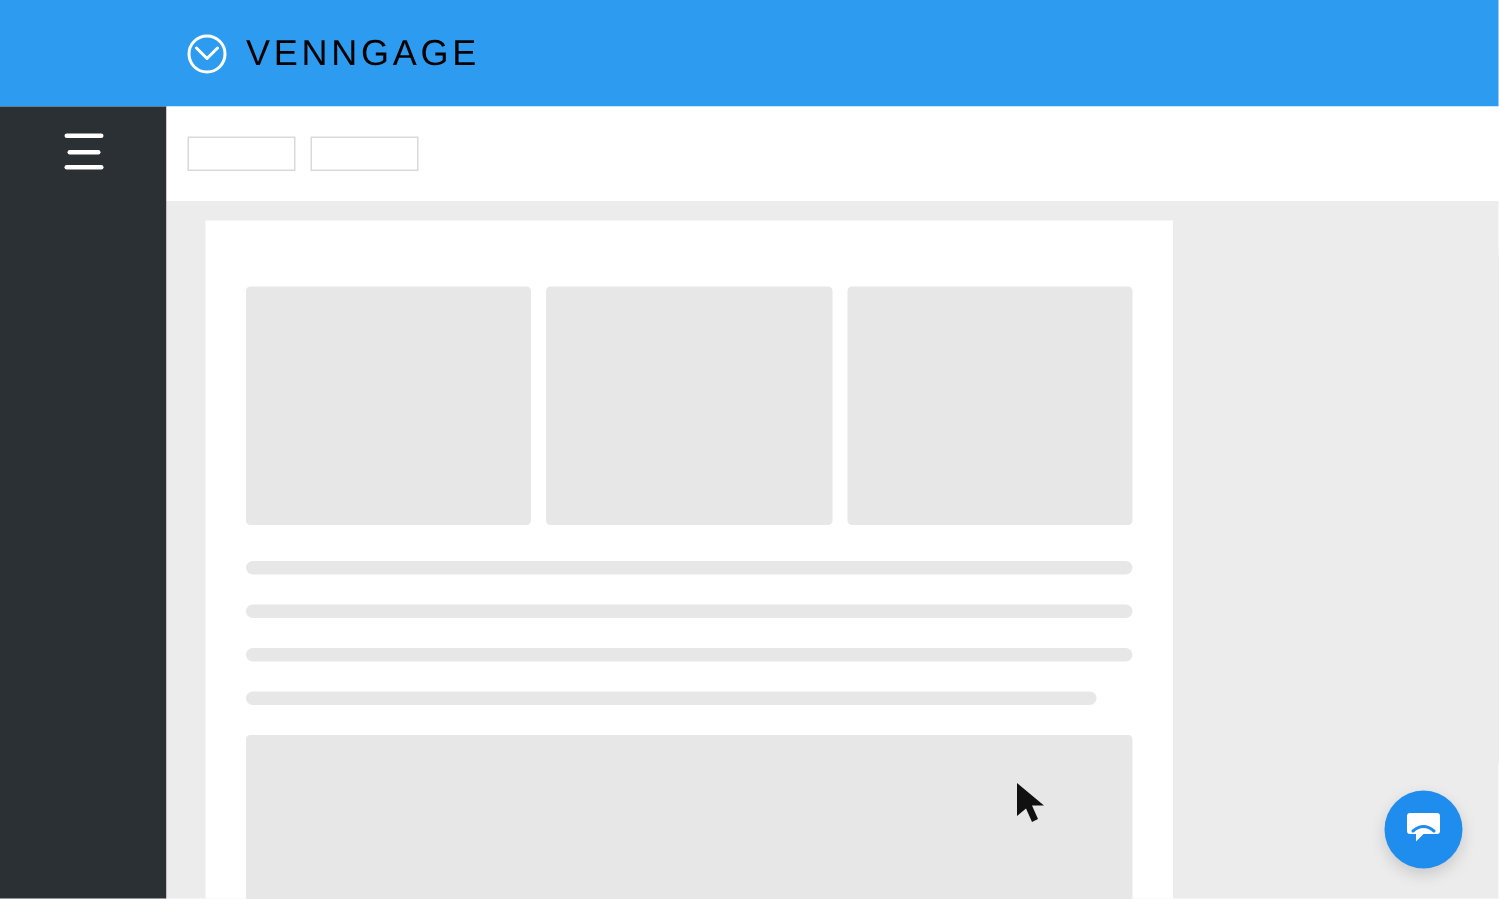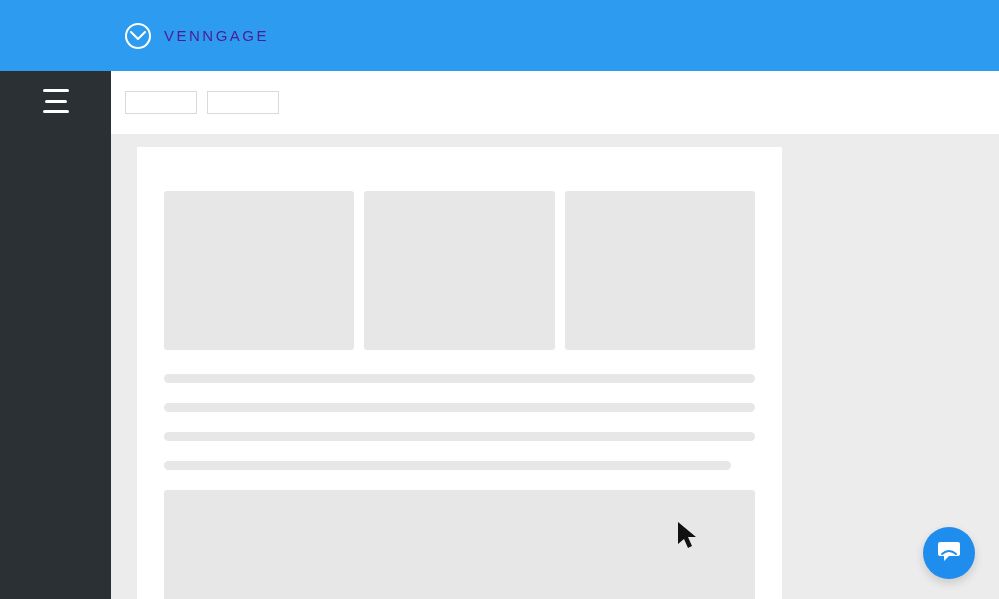--- a/index.html
+++ b/index.html
@@ -11,22 +11,22 @@
     top: 0; left: 0;
     width: 999px; height: 71px;
     background: #2d9cf0;
     display: flex;
     align-items: center;
   }
   .brand {
     margin-left: 124px;
     display: flex;
     align-items: center;
-    color: #4c1d95;
-    font-size: 15px;
+    color: #000000;
+    font-size: 24px;
     letter-spacing: 2.5px;
     font-weight: 400;
   }
   .brand-icon {
     width: 28px; height: 28px;
     margin-right: 12px;
   }
 
   
   .sidebar {

